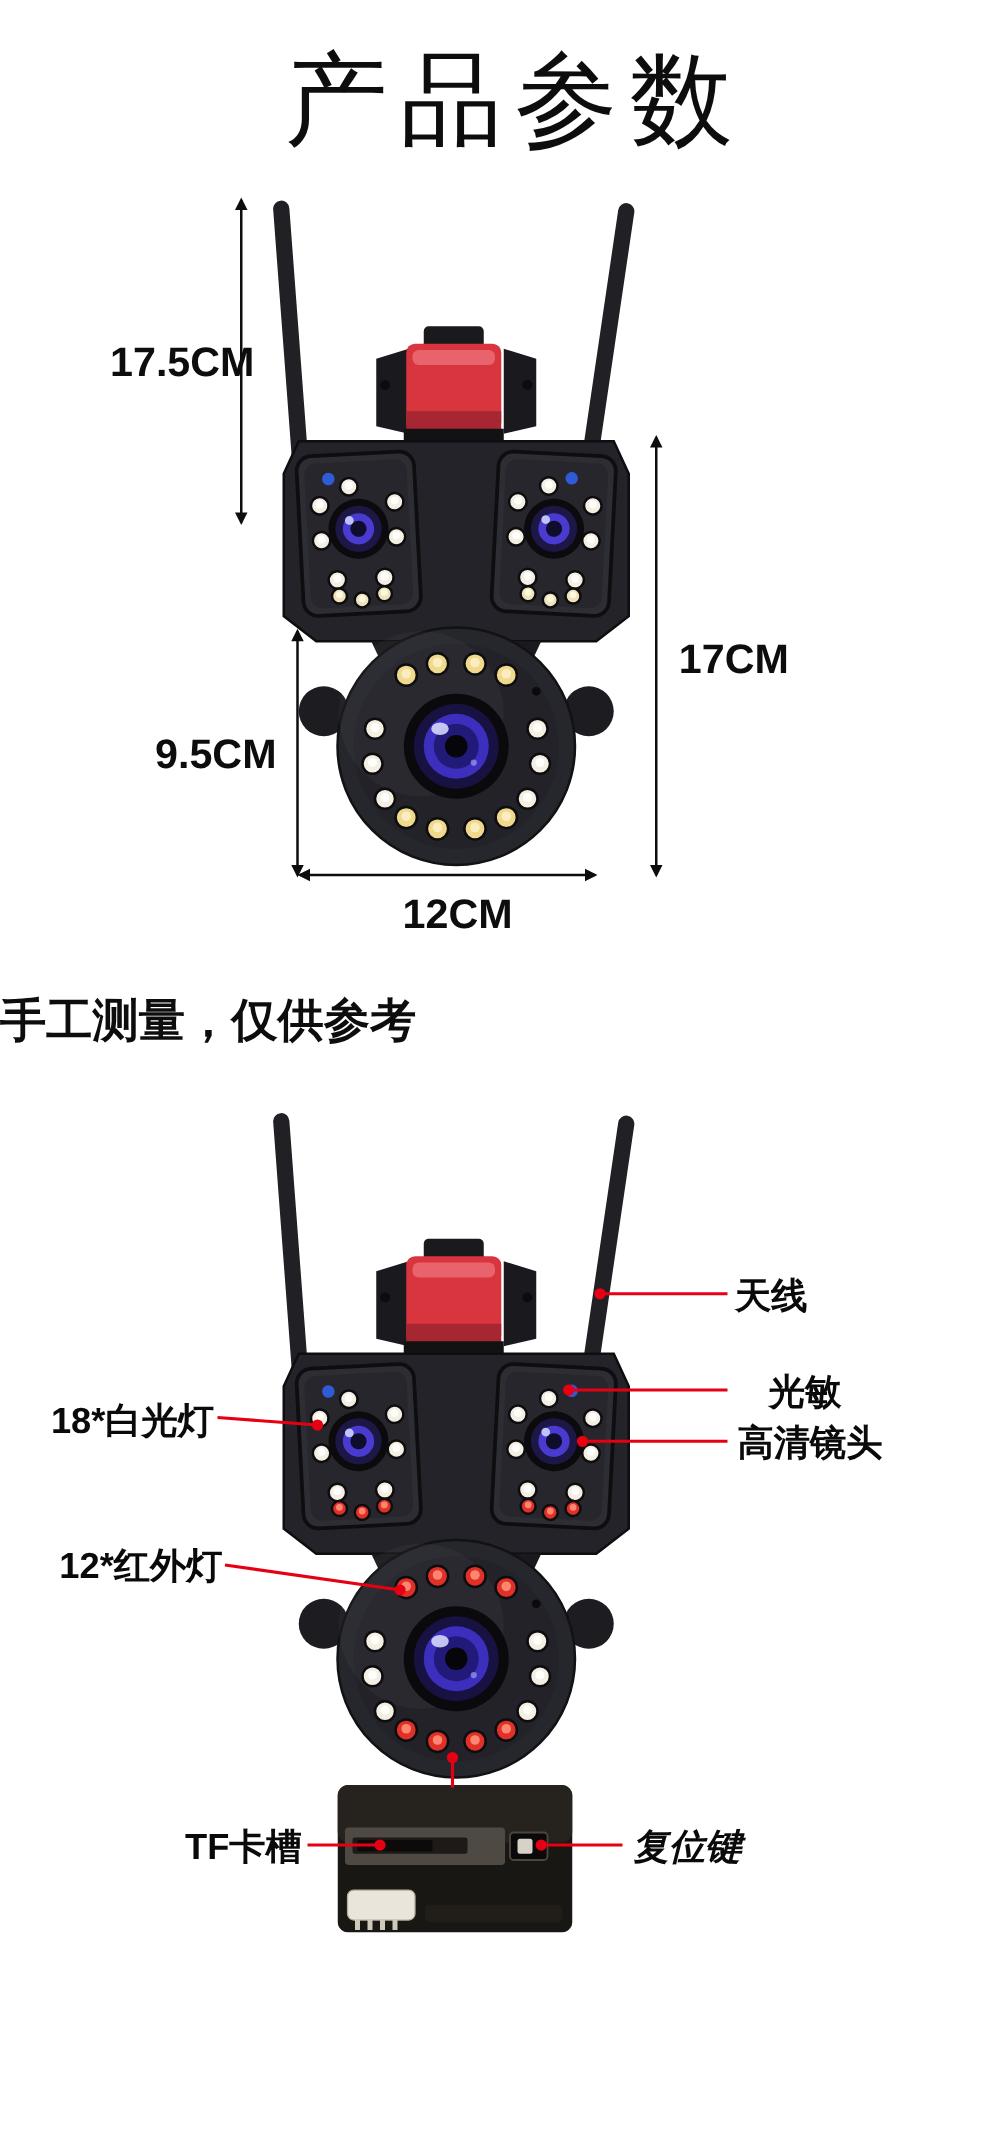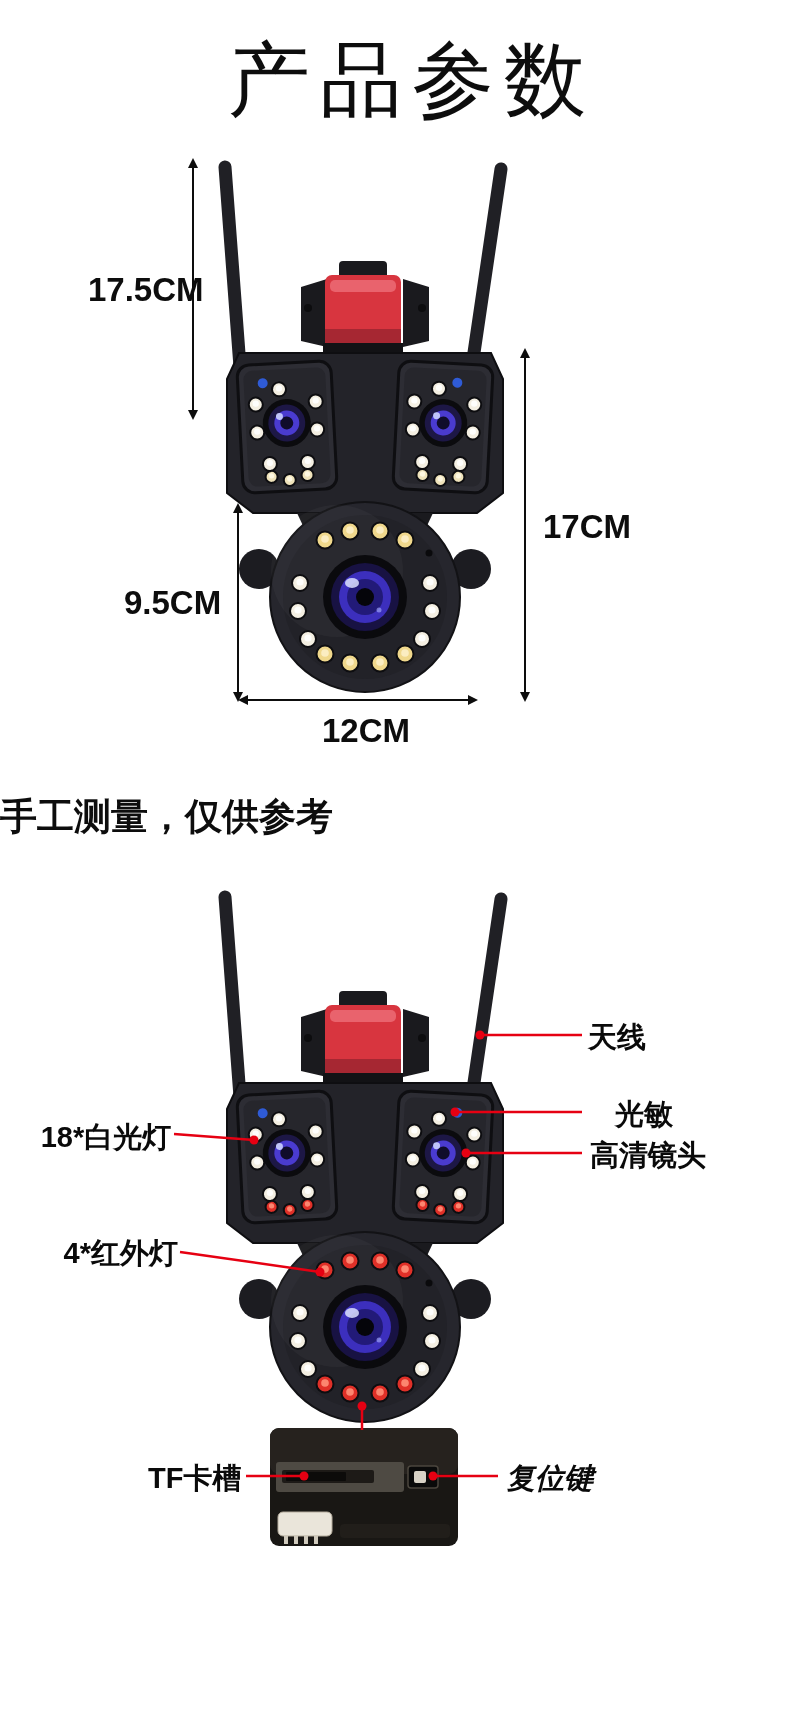--- a/index.html
+++ b/index.html
@@ -351,18 +351,18 @@
           <circle cx="304" cy="596" r="4.5" stroke="none"></circle>
         <line x1="433" y1="596" x2="498" y2="596"></line>
           <circle cx="433" cy="596" r="4.5" stroke="none"></circle>
       </g>
     </svg>
 
     <div class="callout-label" style="left:588px;top:1020px;">天线</div>
     <div class="callout-label" style="left:615px;top:1097px;">光敏</div>
     <div class="callout-label" style="left:590px;top:1138px;">高清镜头</div>
     <div class="callout-label" style="left:40px;top:1120px;width:132px;text-align:center;">18*白光灯</div>
-    <div class="callout-label" style="left:40px;top:1236px;width:138px;text-align:right;">4*红外灯</div>
+    <div class="callout-label" style="left:40px;top:1236px;width:138px;text-align:right;">12*红外灯</div>
     <div class="callout-label" style="left:148px;top:1461px;width:94px;">TF卡槽</div>
     <div class="callout-label" style="left:506px;top:1461px;font-style:italic;">复位键</div>
   </section>
 
 </div>
 
 </body></html>

